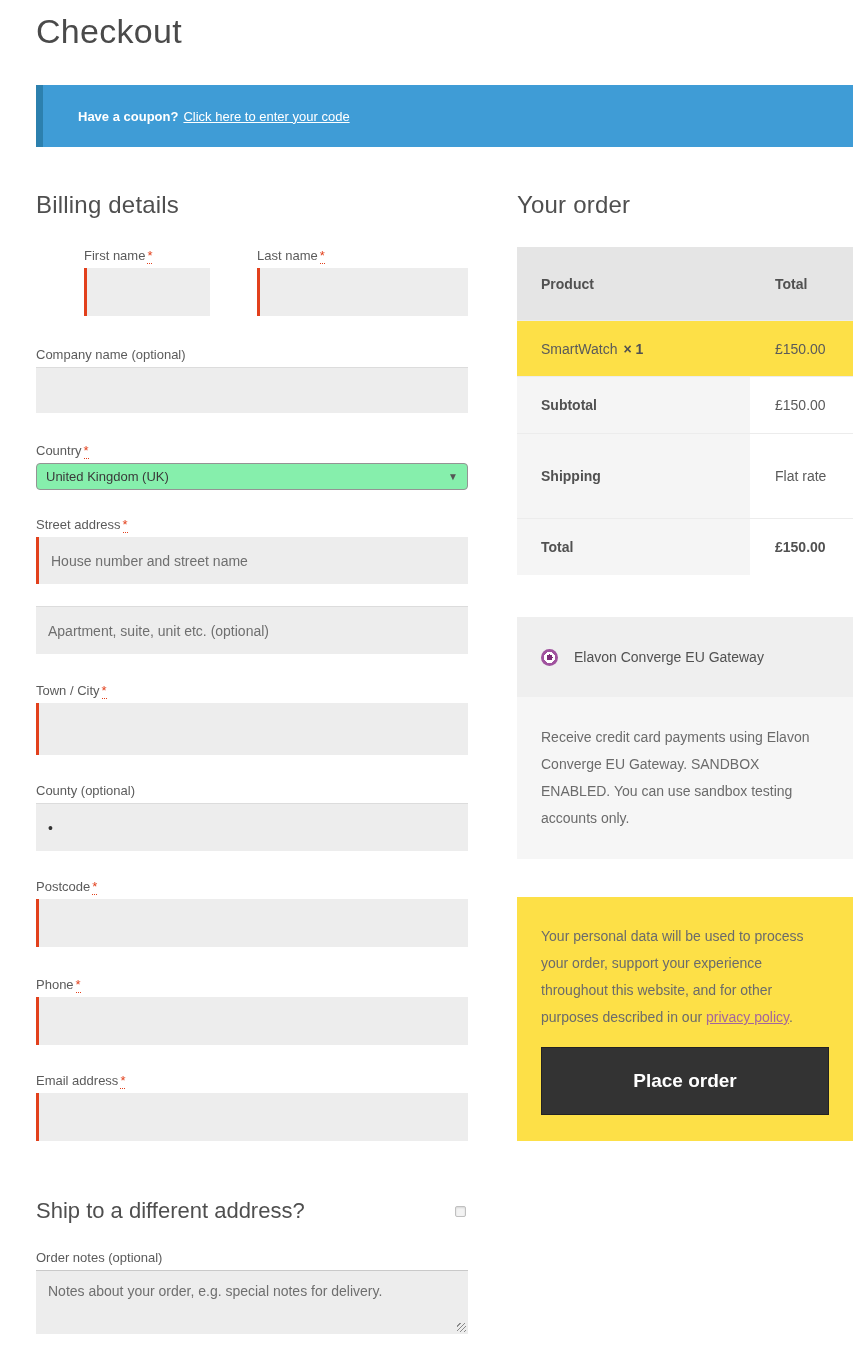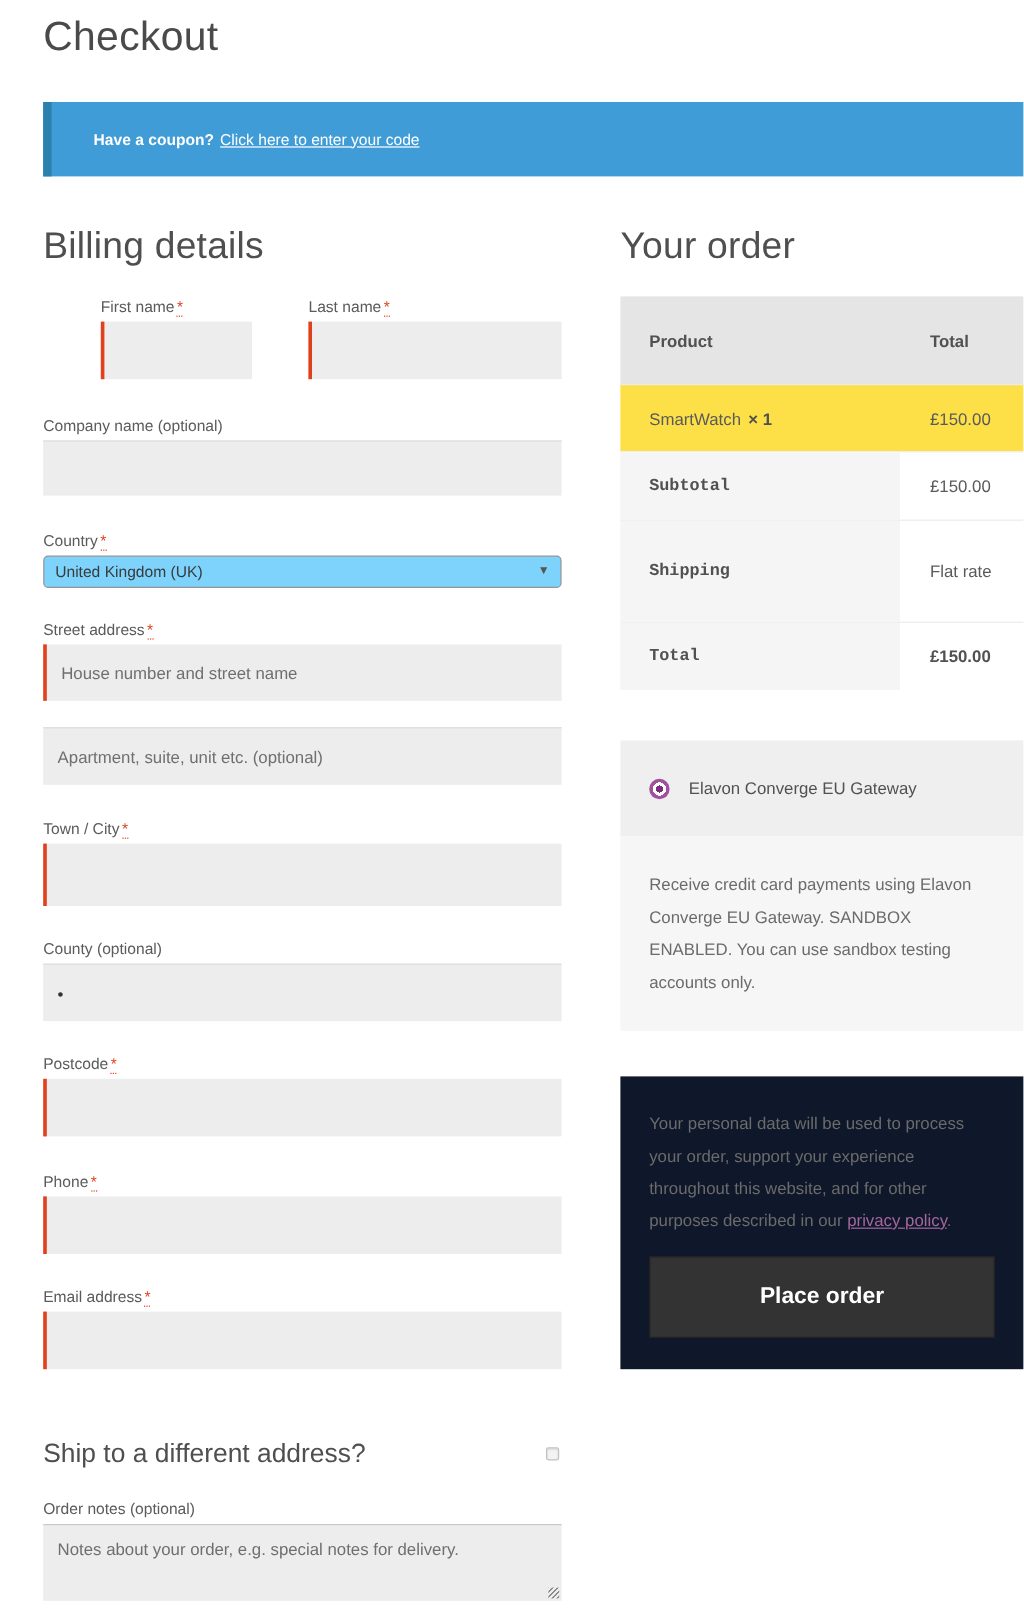--- a/index.html
+++ b/index.html
@@ -26,21 +26,21 @@
     display: flex; align-items: center; padding-left: 35px;
     color: #fff; font-size: 13px; font-weight: bold;
   }
   .coupon-banner a { color: #fff; text-decoration: underline; margin-left: 5px; font-weight: normal; }
 
   
   .col-left  { position: absolute; left: 36px;  top: 190px; width: 432px; }
   .col-right { position: absolute; left: 517px; top: 190px; width: 336px; }
 
   h3.section-heading {
-    font-size: 31px; font-weight: 300; color: #4f4f4f; letter-spacing: 0.2px;
+    font-size: 24px; font-weight: 300; color: #4f4f4f; letter-spacing: 0.2px;
     margin-bottom: 29px; line-height: 29px;
   }
 
   
   .field { margin-bottom: 30px; }
   .field label { display: block; font-size: 13px; color: #5b5b5b; margin-bottom: 5px; }
   .req { color: #e2401c; border-bottom: 1px dotted #e2401c; margin-left: 2px; font-size: 13px; }
   .txt {
     display: block; width: 100%; height: 48px;
     background: #ededed; border: 0; border-top: 1px solid #dcdcdc;
@@ -48,21 +48,21 @@
     font-family: "Liberation Sans", sans-serif;
   }
   .txt::placeholder { color: #6f6f6f; opacity: 1; }
   .txt.invalid { border-top: 0; border-left: 3px solid #e2401c; }
   .row-2col { display: flex; gap: 47px; }
   .w-first { width: 144px; } .w-last { width: 241px; }
   .w-first .txt, .w-last .txt { width: 100%; }
 
   .select-box {
     position: relative; width: 100%; height: 27px;
-    background: #7dd3fc; border: 1px solid #949494; border-radius: 4px;
+    background: #86efac; border: 1px solid #949494; border-radius: 4px;
     display: flex; align-items: center; padding: 0 24px 0 9px;
     font-size: 13px; color: #3a3a3a; cursor: pointer;
   }
   .select-box .chev {
     position: absolute; right: 9px; top: 50%; transform: translateY(-58%);
     font-size: 10px; color: #555;
   }
 
   .ship-heading {
     position: relative;
@@ -94,21 +94,21 @@
 
   
   .order-table { width: 100%; font-size: 14px; color: #5a5a5a; margin-bottom: 42px; }
   .ot-row { display: flex; align-items: center; }
   .ot-c1 { width: 233px; padding-left: 24px; align-self: stretch; display: flex; align-items: center; }
   .ot-c2 { padding-left: 25px; width: 90px; }
   .ot-header { background: #e5e5e5; height: 73px; font-weight: bold; color: #515151; }
   .ot-item { background: #fde047; height: 56px; border-top: 1px solid #ececec; }
   .ot-sub, .ot-ship, .ot-total { background: #fff; border-top: 1px solid #ececec; }
   .ot-sub { height: 57px; } .ot-ship { height: 85px; } .ot-total { height: 57px; }
-  .ot-sub .ot-c1, .ot-ship .ot-c1, .ot-total .ot-c1 { background: #f5f5f5; font-weight: bold; color: #515151; font-family: Liberation Mono, monospace; }
+  .ot-sub .ot-c1, .ot-ship .ot-c1, .ot-total .ot-c1 { background: #f5f5f5; font-weight: bold; color: #515151; }
   .ot-total .ot-c2 { font-weight: bold; color: #515151; }
   .ot-ship .ot-c2 { width: 84px; line-height: 26px; }
   .qty-strong { font-weight: bold; color: #515151; margin-left: 6px; }
 
   
   .pay-method-row {
     background: #efefef; height: 80px;
     display: flex; align-items: center; padding-left: 24px;
     font-size: 14px; color: #515151;
   }
@@ -117,21 +117,21 @@
     background: radial-gradient(circle, #7c2d77 0 3px, #ffffff 3px 5.5px, #a0529e 5.5px 9px);
     margin-right: 16px; cursor: pointer;
   }
   .pay-desc {
     background: #f6f6f6; padding: 27px 24px;
     font-size: 14px; line-height: 27px; color: #6b6b6b;
     min-height: 158px;
   }
 
   .order-footer {
-    margin-top: 38px; background: #0f172a; padding: 26px 24px;
+    margin-top: 38px; background: #fde047; padding: 26px 24px;
   }
   .privacy { font-size: 14px; line-height: 27px; color: #6b6b6b; }
   .privacy a { color: #a4669c; text-decoration: underline; }
   .place-order-btn {
     display: block; width: 100%; height: 68px; margin-top: 16px;
     background: #333333; border: 1px solid #222; color: #ffffff;
     font-size: 19px; font-weight: bold; font-family: "Liberation Sans", sans-serif;
     cursor: pointer;
   }
 </style>

